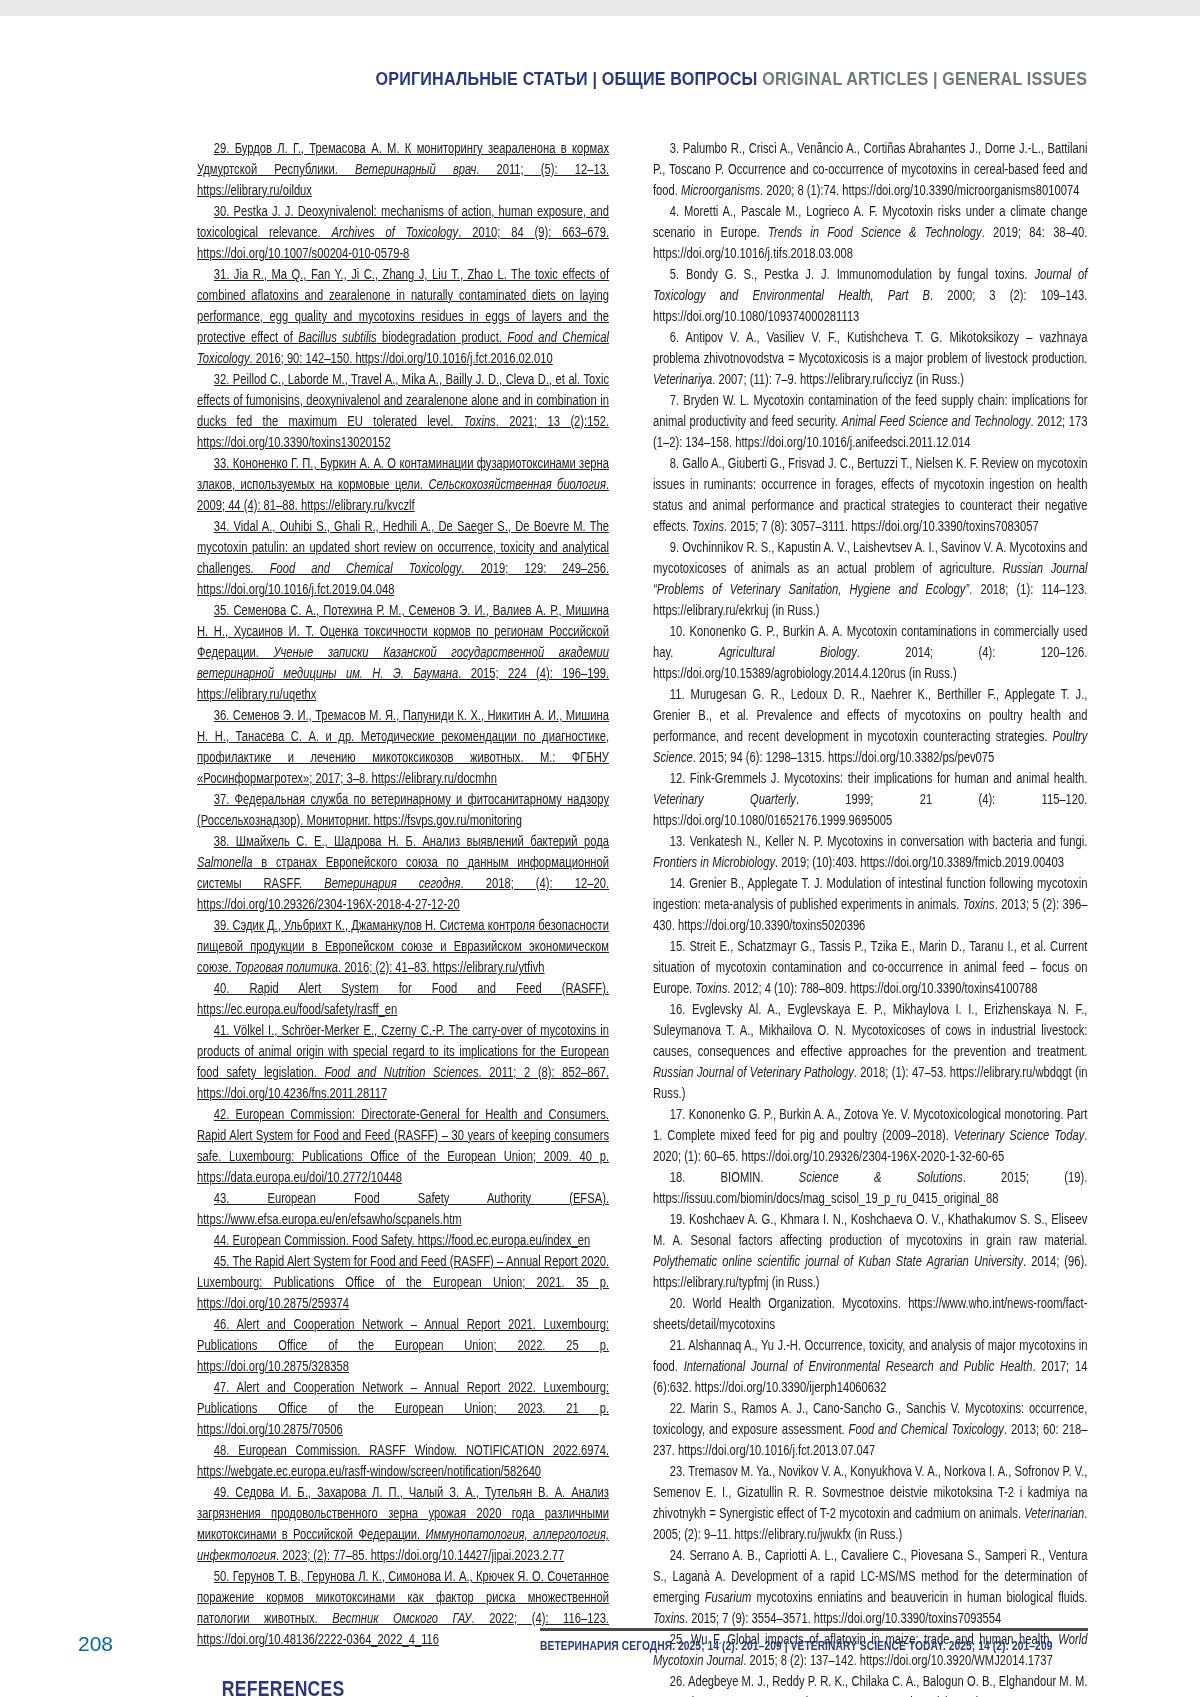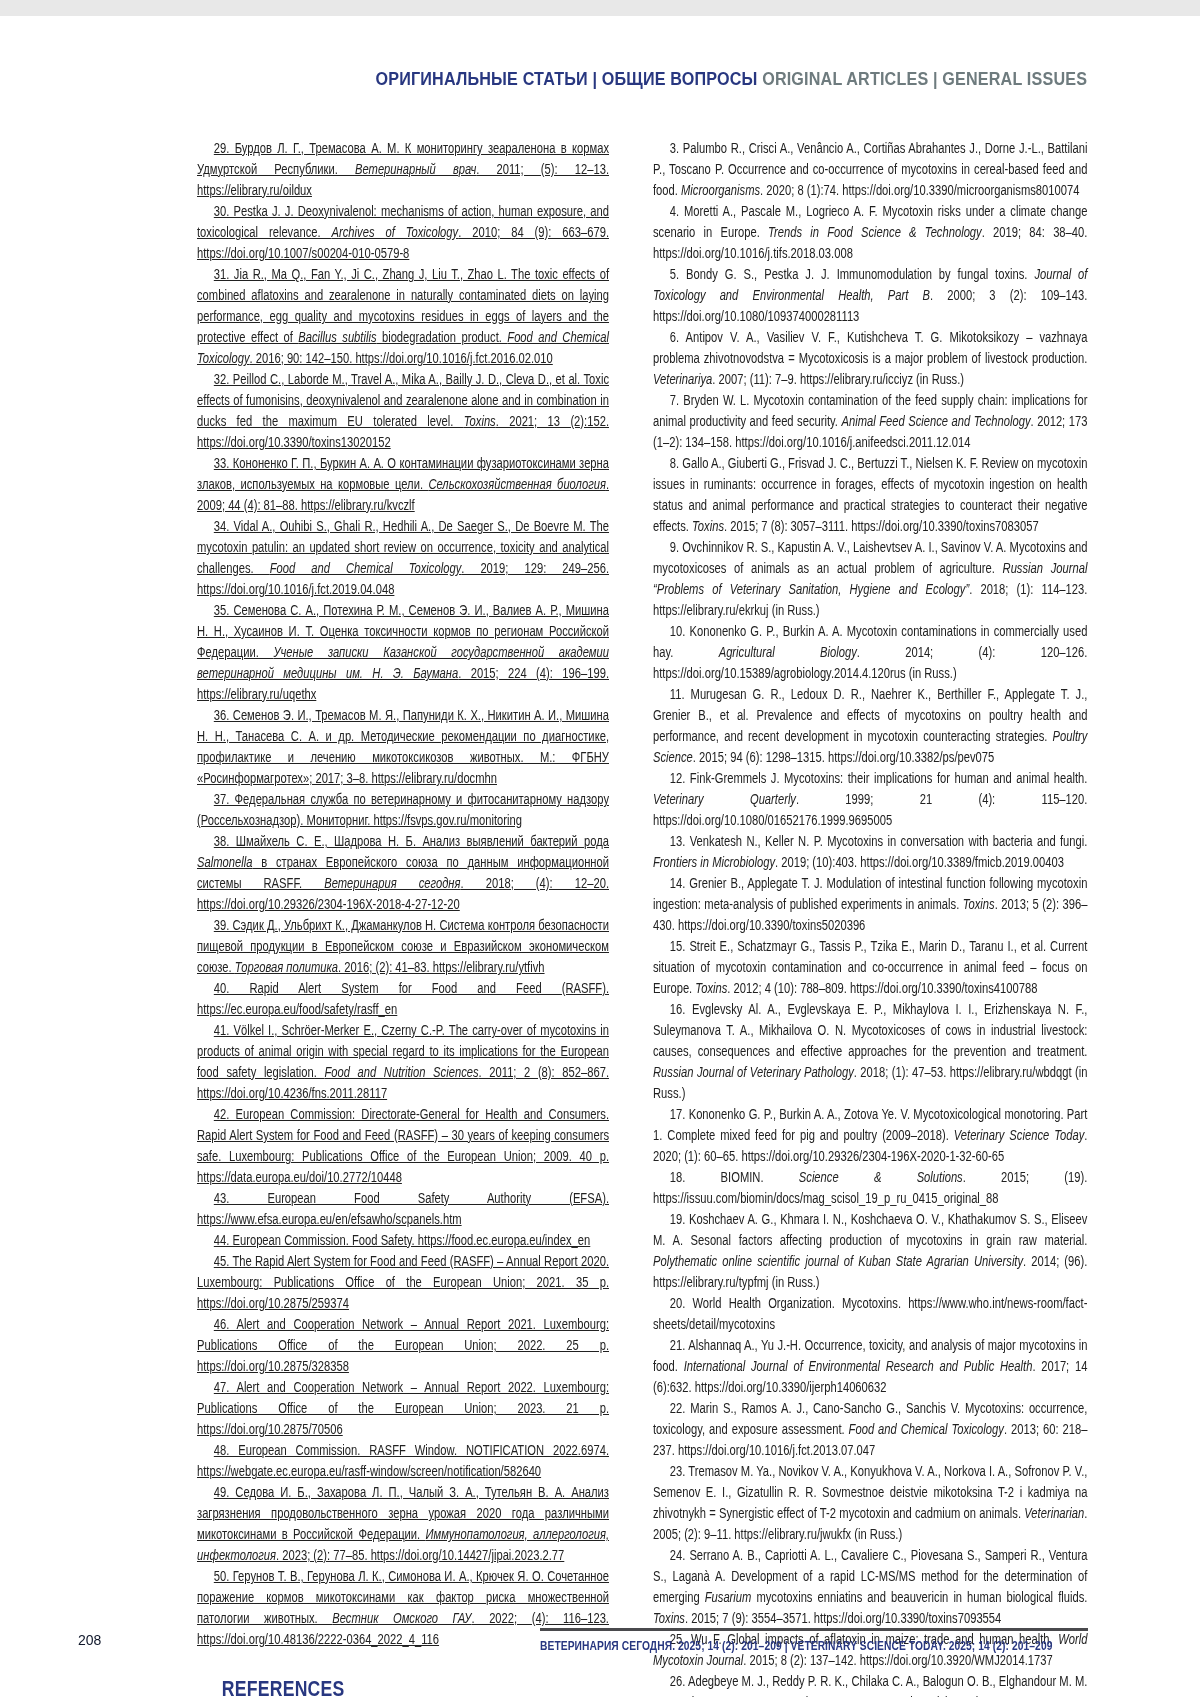--- a/index.html
+++ b/index.html
@@ -34,21 +34,21 @@
   }
   p.ref i{font-style:italic;}
   h2.refs-heading{
     margin:27px 0 13px 0;padding-left:31px;
     font-size:22px;line-height:24px;font-weight:bold;
     color:var(--navy,#283780);letter-spacing:0.3px;
   }
   
   .pageno{
     position:absolute;left:78px;top:1616px;
-    font-size:14px;color:#0f172a;
+    font-size:21px;color:#0369a1;
   }
   .footer-journal{
     position:absolute;right:112px;top:1612px;width:548px;
     border-top:3px solid var(--rule,#4a4a4d);
     padding-top:5px;overflow:visible;
   }
   .footer-journal .fj-text{
     display:inline-block;white-space:nowrap;
     font-size:12.5px;font-weight:bold;color:var(--navy,#283780);
     transform:scaleX(0.82);transform-origin:0 50%;

